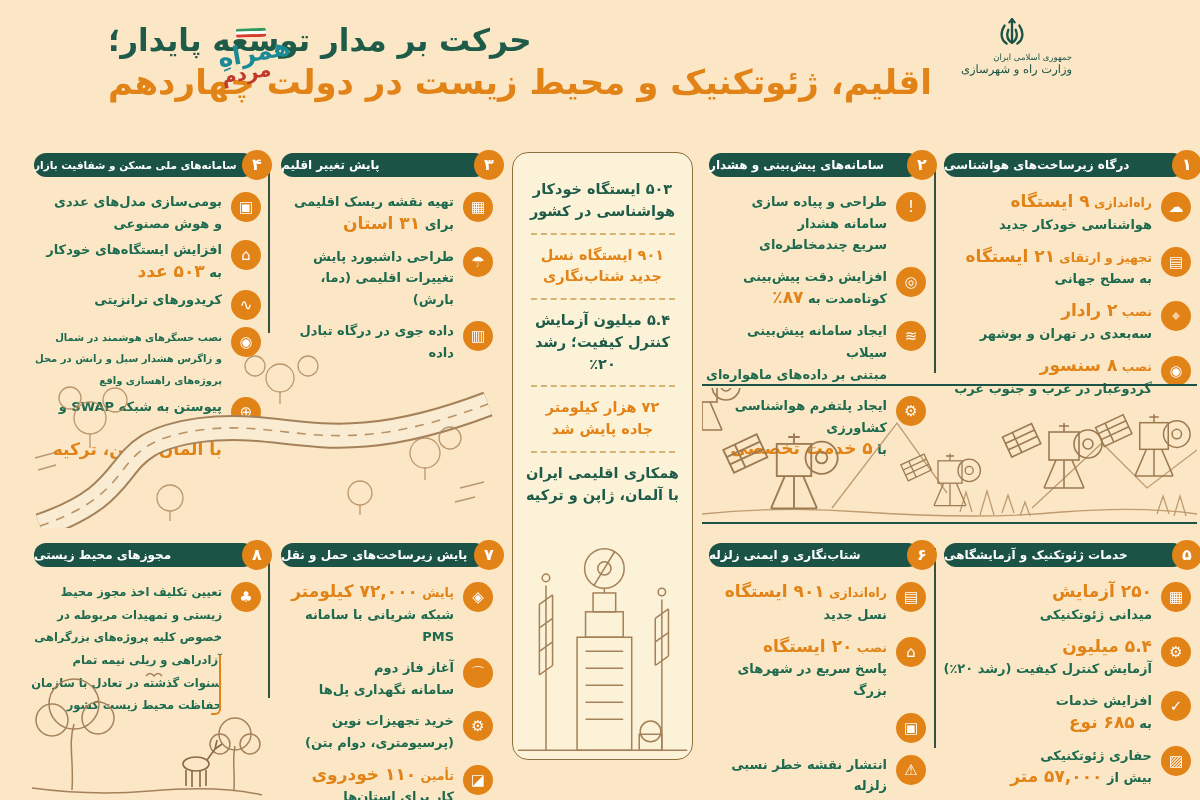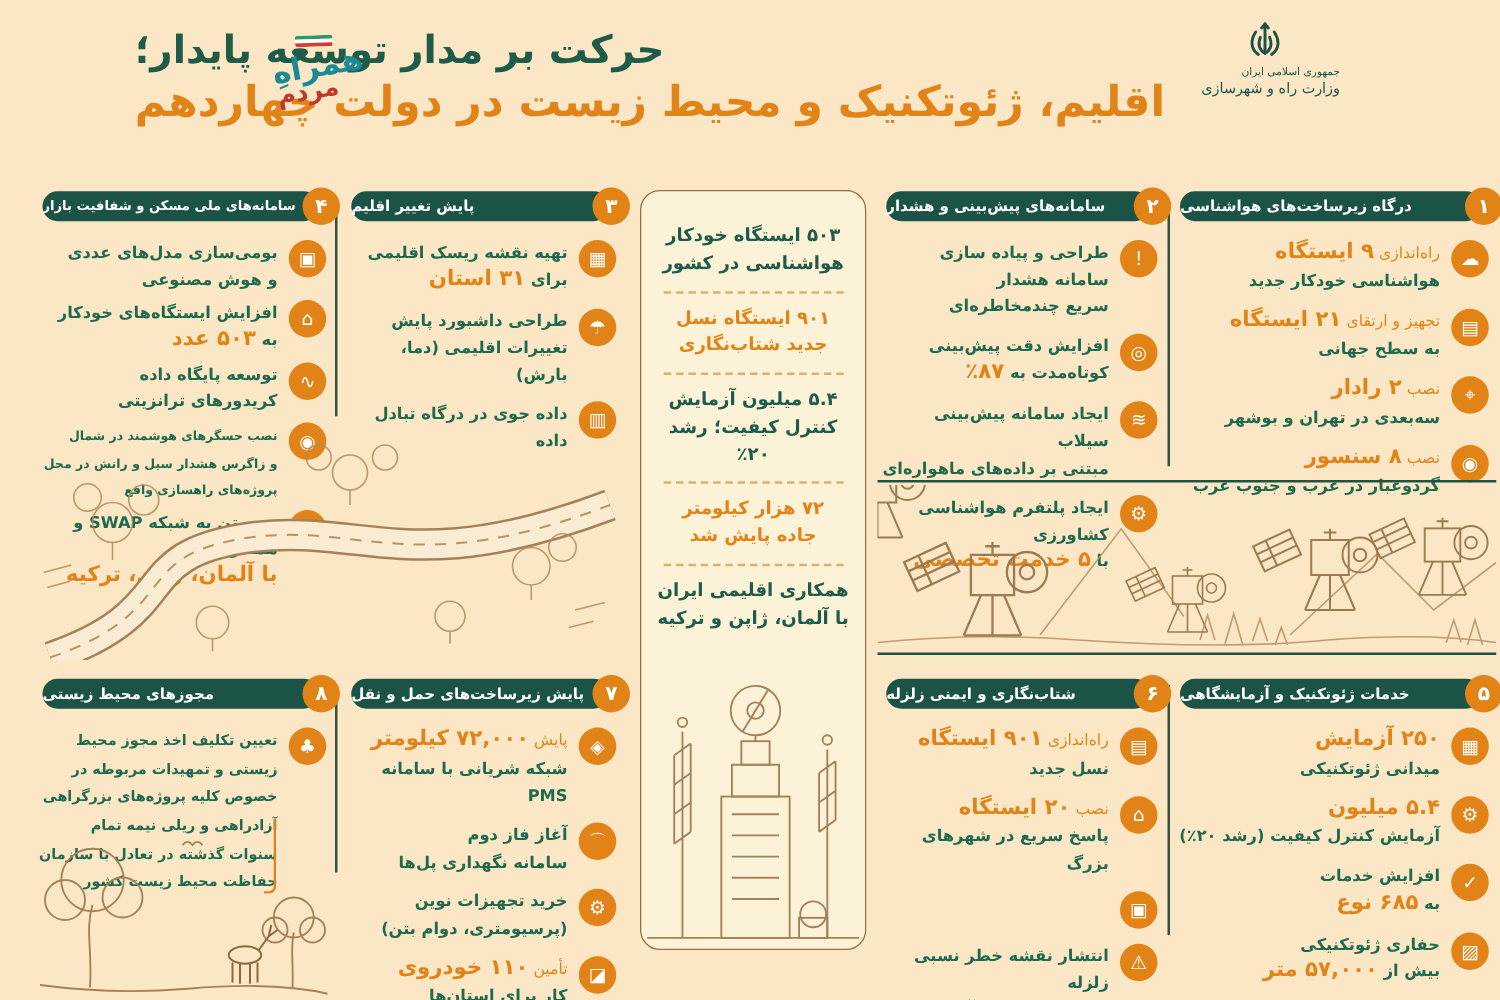--- a/index.html
+++ b/index.html
@@ -31,21 +31,21 @@
              color:#fff;border-radius:13px;text-align:left;font-size:12px;font-weight:bold;line-height:24px}
   .badge{position:absolute;right:-5px;top:0;width:30px;height:30px;background:var(--orange);
          border-radius:50%;color:#fff;font-size:16px;font-weight:bold;text-align:center;line-height:30px;z-index:2}
   .items{padding:10px 6px 0 0}
   .item{display:flex;align-items:flex-start;margin-bottom:10px}
   .icon{flex:0 0 30px;width:30px;height:30px;background:var(--orange);border-radius:50%;
         color:#fff;font-size:15px;line-height:30px;text-align:center;margin-left:9px;margin-top:2px}
   .itext{flex:1;text-align:right}
   .line{line-height:1.35}
   .seg-o{color:var(--orange);font-size:17px;font-weight:bold}
-  .seg-os{color:var(--orange);font-size:12.5px;font-weight:normal}
+  .seg-os{color:var(--orange);font-size:12.5px;font-weight:bold}
   .seg-g{color:var(--green);font-size:13px;font-weight:bold}
   .seg-gs{color:var(--green);font-size:10px;font-weight:bold}
   .seg-gp{color:var(--green);font-size:11.5px;font-weight:bold;line-height:1.8}
   .sec-tight .item{margin-bottom:5px}
   .s8-bracket{position:absolute;right:46px;top:115px;width:10px;height:60px;
               border-left:none;border-right:2px solid var(--orange);border-bottom:2px solid var(--orange);border-radius:0 0 6px 0}
 
   
   .center-panel{position:absolute;left:512px;top:152px;width:181px;height:608px;background:var(--panel);
                 border:1.5px solid #8f7040;border-radius:16px;direction:rtl;overflow:hidden}
@@ -214,21 +214,20 @@
       <div class="item">
         <span class="icon">⌂</span>
         <div class="itext">
           <div class="line"><span class="seg-g">افزایش ایستگاه‌های خودکار</span></div>
           <div class="line"><span class="seg-g">به </span><span class="seg-o">۵۰۳ عدد</span></div>
         </div>
       </div>
       <div class="item">
         <span class="icon">∿</span>
         <div class="itext">
-          <div class="line"><span class="seg-g">توسعه پایگاه داده</span></div>
           <div class="line"><span class="seg-g">کریدورهای ترانزیتی</span></div>
         </div>
       </div>
       <div class="item">
         <span class="icon">◉</span>
         <div class="itext">
           <div class="line"><span class="seg-gs">نصب حسگرهای هوشمند در شمال</span></div>
           <div class="line"><span class="seg-gs">و زاگرس هشدار سیل و رانش در محل</span></div>
           <div class="line"><span class="seg-gs">پروژه‌های راهسازی واقع</span></div>
         </div>

